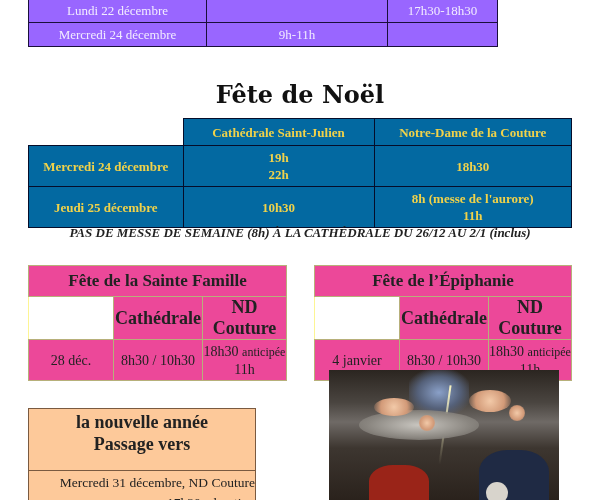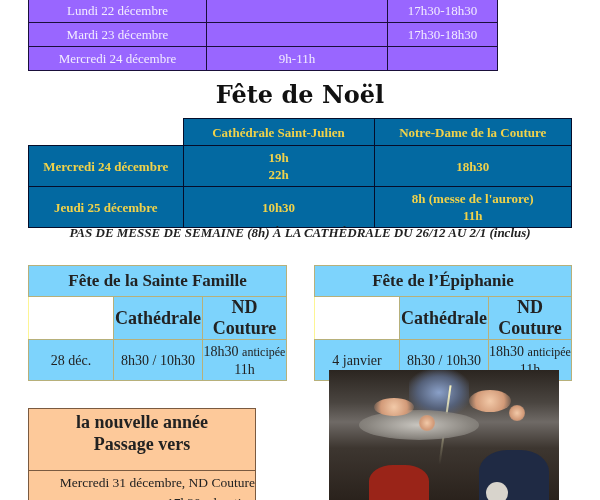--- a/index.html
+++ b/index.html
@@ -54,21 +54,21 @@
   .navy-table tr.r2 td { height: 36px; }
 
   .notice {
     left: 0; width: 600px; top: 225px; text-align: center;
     font-size: 13px; font-style: italic; font-weight: bold; color: #222;
     font-family: "Liberation Serif", serif;
   }
 
   
   .feast {
-    border-collapse: collapse; background: #7dd3fc;
+    border-collapse: collapse; background: #ec4899;
     font-family: "Liberation Serif", serif;
   }
   .feast td { border: 1px solid #b7b07a; text-align: center; color: #222; padding: 0; }
   .feast td.title { font-size: 17px; font-weight: bold; height: 30px; }
   .feast td.blankcell { background: #ffffff; border-left: 1px solid #fdf594; border-bottom: 1px solid #b7b07a; }
   .feast td.colh { font-size: 18px; font-weight: bold; height: 26px; }
   .feast td.val { font-size: 14px; height: 40px; line-height: 17px; }
   .feast .small { font-size: 12px; }
   .feast-1 { left: 28px; top: 265px; width: 259px; }
   .feast-2 { left: 314px; top: 265px; width: 258px; }
@@ -103,25 +103,20 @@
   .painting .ray { position: absolute; left: 115px; top: 15px; width: 2px; height: 80px; background: linear-gradient(180deg, #f8f3c0, rgba(248,243,192,0)); transform: rotate(8deg); }
 </style>
 </head>
 <body>
 
 <table class="abs purple-table">
   <tbody>
       <tr>
     <td style="width:177px">Lundi 22 décembre</td>
     <td style="width:180px"></td>
-    <td>17h30-18h30</td>
-  </tr>
-  <tr>
-    <td>Mardi 23 décembre</td>
-    <td></td>
     <td>17h30-18h30</td>
   </tr>
   <tr>
     <td>Mercredi 24 décembre</td>
     <td>9h-11h</td>
     <td></td>
   </tr>
 </tbody>
   </table>
 

